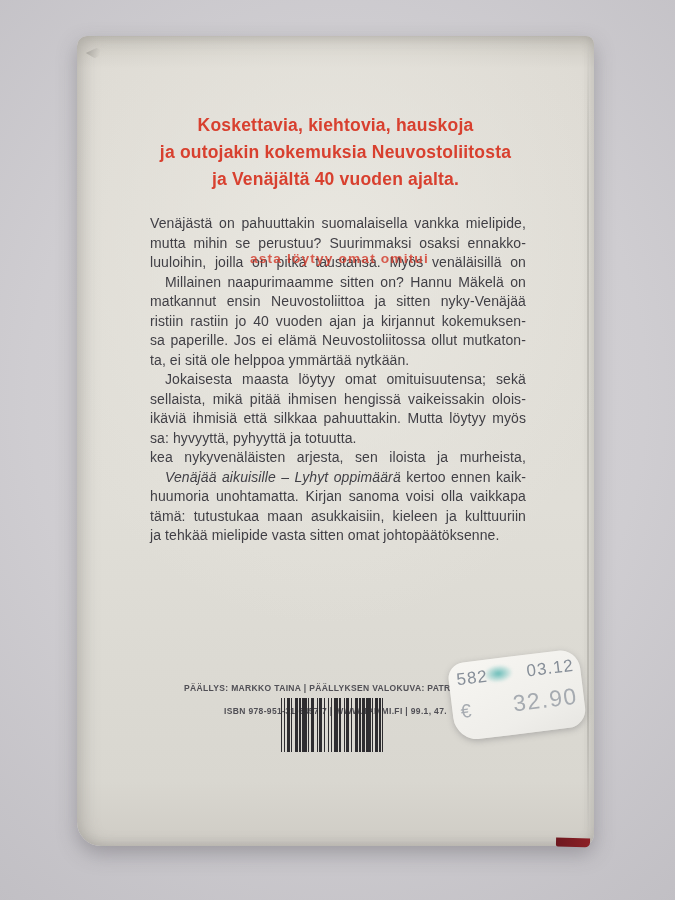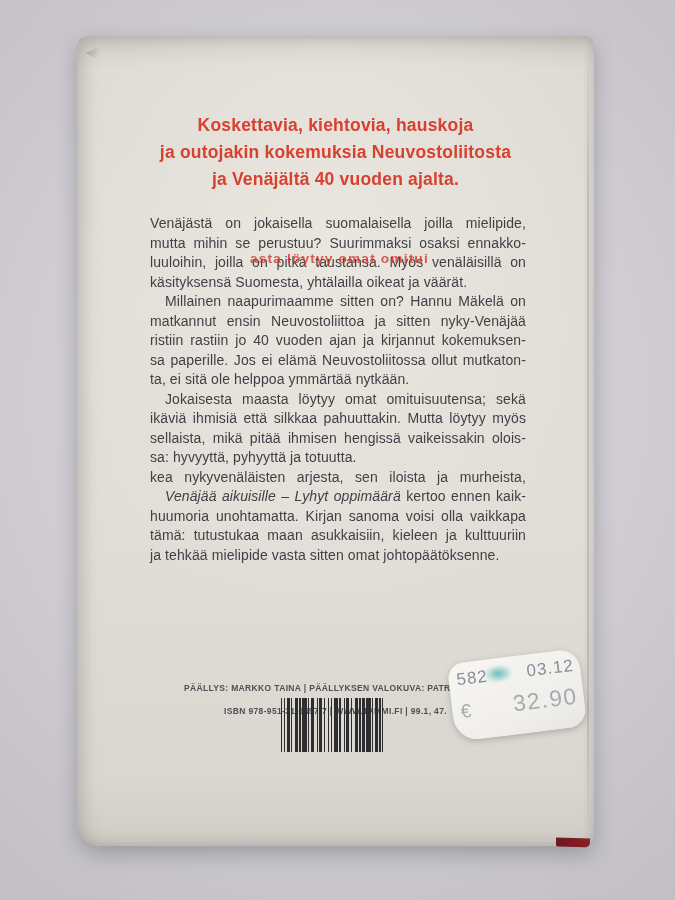--- a/index.html
+++ b/index.html
@@ -102,32 +102,31 @@
   <span class="fold-mark"></span>
   <span class="book-right-edge"></span>
 
   <div class="headline">
       <div>Koskettavia, kiehtovia, hauskoja</div>
       <div>ja outojakin kokemuksia Neuvostoliitosta</div>
       <div>ja Venäjältä 40 vuoden ajalta.</div>
     </div>
 
   <div class="body-text">
-      <div class="line j">Venäjästä on jokaisella suomalaisella joilla mielipide,</div>
+      <div class="line j">Venäjästä on pahuuttakin suomalaisella vankka mielipide,</div>
       <div class="line j">mutta mihin se perustuu? Suurimmaksi osaksi ennakko-</div>
       <div class="line j">luuloihin, joilla on pitkä taustansa. Myös venäläisillä on</div>
-      <div class="line">käsityksensä Suomesta, yhtälailla oikeat ja väärät.</div>
       <div class="line j indent">Millainen naapurimaamme sitten on? Hannu Mäkelä on</div>
       <div class="line j">matkannut ensin Neuvostoliittoa ja sitten nyky-Venäjää</div>
       <div class="line j">ristiin rastiin jo 40 vuoden ajan ja kirjannut kokemuksen-</div>
       <div class="line j">sa paperille. Jos ei elämä Neuvostoliitossa ollut mutkaton-</div>
       <div class="line">ta, ei sitä ole helppoa ymmärtää nytkään.</div>
       <div class="line j indent">Jokaisesta maasta löytyy omat omituisuutensa; sekä</div>
+      <div class="line j">sellaista, mikä pitää ihmisen hengissä vaikeissakin olois-</div>
       <div class="line j">ikäviä ihmisiä että silkkaa pahuuttakin. Mutta löytyy myös</div>
-      <div class="line j">sellaista, mikä pitää ihmisen hengissä vaikeissakin olois-</div>
       <div class="line">sa: hyvyyttä, pyhyyttä ja totuutta.</div>
       <div class="line j">kea nykyvenäläisten arjesta, sen iloista ja murheista,</div>
       <div class="line j indent"><i>Venäjää aikuisille – Lyhyt oppimäärä</i> kertoo ennen kaik-</div>
       <div class="line j">huumoria unohtamatta. Kirjan sanoma voisi olla vaikkapa</div>
       <div class="line j">tämä: tutustukaa maan asukkaisiin, kieleen ja kulttuuriin</div>
       <div class="line">ja tehkää mielipide vasta sitten omat johtopäätöksenne.</div>
     </div>
 
   <div class="ghost">asta löytyy omat omitui</div>
 

